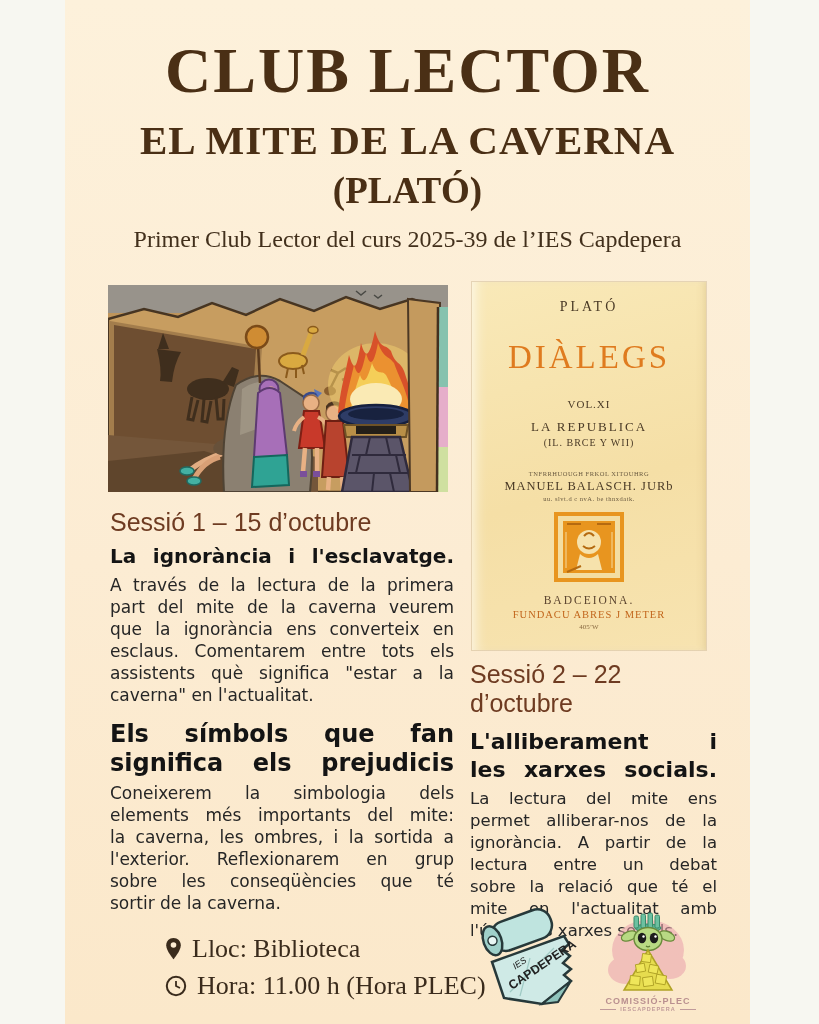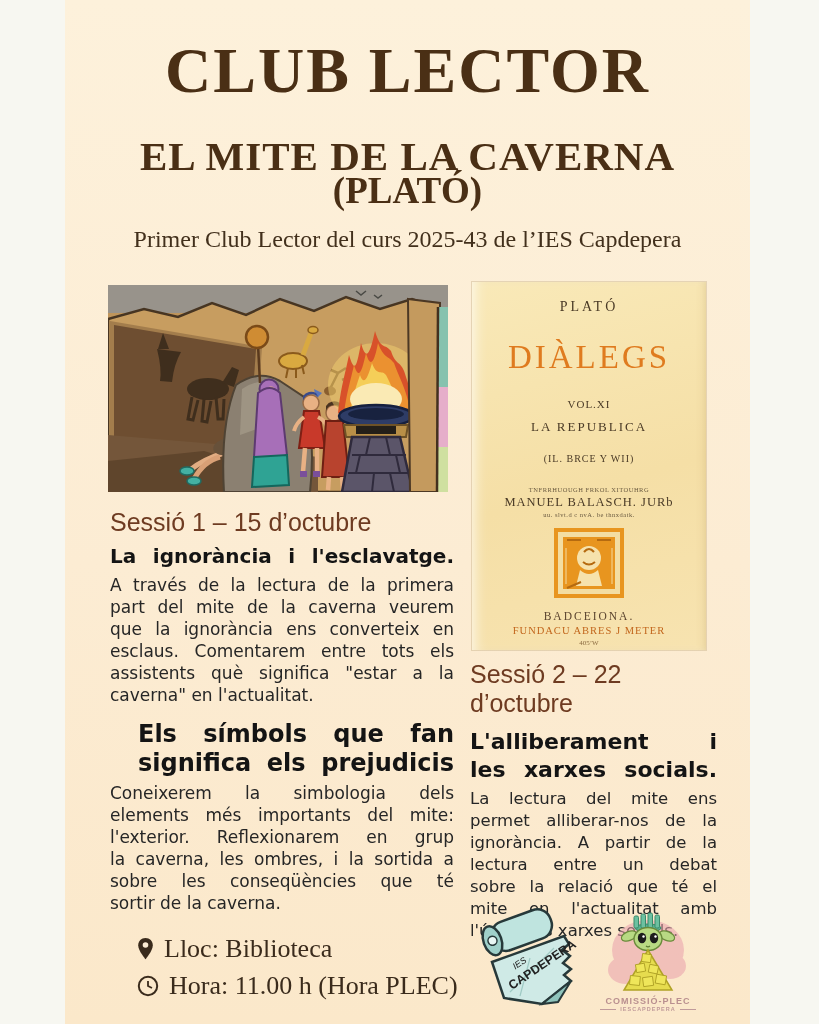--- a/index.html
+++ b/index.html
@@ -9,65 +9,65 @@
     font-family:"Liberation Serif", serif;
   }
   .canvas{position:relative;width:819px;height:1024px;}
   .poster{
     position:absolute;left:65px;top:0;width:685px;height:1024px;
     background:linear-gradient(180deg,#fdf1db 0%,#fcecd3 55%,#fbe8ca 100%);
   }
   
   .hdr{position:absolute;left:0;right:0;text-align:center;color:#4a2f15;}
   .title{top:34px;font-size:64px;font-weight:700;letter-spacing:2px;}
-  .subtitle{top:132px;font-size:41px;font-weight:700;letter-spacing:1px;}
+  .subtitle{top:116px;font-size:41px;font-weight:700;letter-spacing:1px;}
   .plato-line{top:169px;font-size:37px;font-weight:700;}
   .tagline{top:226px;font-size:24px;font-weight:400;color:#42301c;}
   
   .illus{position:absolute;left:43px;top:285px;width:340px;height:207px;}
   .illus svg{display:block;width:100%;height:100%;}
   
   .cover{
     position:absolute;left:407px;top:282px;width:234px;height:368px;
     background:linear-gradient(165deg,#f9e9b8 0%,#f5dfa6 55%,#f7e3b0 100%);
     box-shadow:inset 10px 0 14px -8px rgba(255,255,255,.8), inset -6px 0 10px -6px rgba(150,120,60,.25), 0 0 0 1px rgba(160,130,80,.25);
     text-align:center;color:#4a3a26;
   }
   .cover .c-author{padding-top:17px;font-size:14px;letter-spacing:3px;}
   .cover .c-title{margin-top:24px;font-size:33px;letter-spacing:3px;color:#df7b1f;}
   .cover .c-vol{margin-top:22px;font-size:11px;letter-spacing:1px;}
   .cover .c-work{margin-top:9px;font-size:13px;letter-spacing:2px;}
-  .cover .c-books{margin-top:18px;font-size:10px;letter-spacing:1px;}
+  .cover .c-books{margin-top:2px;font-size:10px;letter-spacing:1px;}
   .cover .c-tiny{margin-top:22px;font-size:6.5px;letter-spacing:.5px;color:#6a5a40;}
   .cover .c-editor{margin-top:2px;font-size:12.5px;letter-spacing:1px;}
   .cover .c-tiny2{margin-top:1px;font-size:6.5px;letter-spacing:.5px;color:#6a5a40;}
   .cover .c-emblem{margin:10px auto 0;width:70px;height:70px;}
   .cover .c-city{margin-top:12px;font-size:11.5px;letter-spacing:2px;color:#5a432e;}
   .cover .c-pub{margin-top:3px;font-size:10.5px;letter-spacing:1px;color:#c2661c;}
   .cover .c-year{margin-top:3px;font-size:7px;color:#8a6a40;}
   
   .session{position:absolute;font-family:"DejaVu Sans", sans-serif;color:#262626;}
   .s1{left:45px;top:508px;width:344px;}
   .s3{left:45px;top:714px;width:344px;}
   .s2{left:405px;top:660px;width:247px;}
   .s-heading{
     font-family:"Liberation Sans", sans-serif;font-weight:400;
     font-size:25px;color:#6e3b21;letter-spacing:0;
   }
   .s-title{font-weight:700;color:#141414;margin-top:6px;}
   .s1 .s-title{font-size:20px;line-height:27px;}
-  .s3 .s-title{font-size:24px;line-height:29px;margin-left:28px;}
+  .s3 .s-title{font-size:24px;line-height:29px;}
   .s2 .s-title{font-size:22px;line-height:28px;margin-top:10px;}
   .s-body{margin-top:4px;font-size:17px;line-height:22px;}
   .s2 .s-body{font-size:16.5px;line-height:22px;}
   .justify-lines .line{text-align:justify;text-align-last:justify;}
   .body-lines .line{text-align:justify;text-align-last:justify;}
   .body-lines .line:last-child{text-align-last:left;}
   
-  .details{position:absolute;left:72px;top:930px;color:#3a2b1c;font-size:26px;text-align:center;}
+  .details{position:absolute;left:100px;top:930px;color:#3a2b1c;font-size:26px;text-align:center;}
   .detail-row{display:flex;align-items:center;gap:10px;height:37px;}
   .detail-row svg{flex:0 0 auto;}
   
   .logo-scroll{position:absolute;left:405px;top:843px;width:125px;height:105px;top:908px;}
   .logo-committee{position:absolute;left:533px;top:912px;width:100px;text-align:center;}
   .logo-committee .c-name{
     font-family:"Liberation Sans", sans-serif;font-size:9px;letter-spacing:1px;
     color:#b98f8f;margin-top:-2px;font-weight:700;
   }
   .logo-committee .c-sub{
@@ -80,21 +80,21 @@
 </style>
 </head>
 <body>
 
 <div class="canvas">
   <div class="poster">
 
     <div class="hdr title" style="position:absolute;">CLUB LECTOR</div>
     <div class="hdr subtitle" style="position:absolute;">EL MITE DE LA CAVERNA</div>
     <div class="hdr plato-line" style="position:absolute;">(PLATÓ)</div>
-    <div class="hdr tagline" style="position:absolute;">Primer Club Lector del curs 2025-43 de l’IES Capdepera</div>
+    <div class="hdr tagline" style="position:absolute;">Primer Club Lector del curs 2025-39 de l’IES Capdepera</div>
 
     <div class="illus">
       <svg viewBox="0 0 340 207" preserveAspectRatio="none">
         <rect width="340" height="207" fill="#bf955b"></rect>
         <rect width="340" height="28" fill="#98938b"></rect>
         <path d="M0,34 L36,24 L70,32 L104,18 L138,30 L172,14 L206,26 L238,12 L272,24 L304,14 L340,26 L340,207 L0,207 Z" fill="#c79d60" stroke="#473522" stroke-width="2.5"></path>
         <path d="M248,6 l5,4 l5,-4 M266,10 l4,3 l4,-3" fill="none" stroke="#4a4a45" stroke-width="1.5"></path>
 
         <path d="M2,36 L154,62 L148,152 L110,162 L2,182 Z" fill="#8a673f" opacity="0.6"></path>
         <path d="M6,40 L148,64 L142,150 L108,160 L6,178 Z" fill="#6e4e31"></path>
@@ -225,22 +225,22 @@
     </div>
 
     <div class="session s3">
       <div class="s-title justify-lines">
           <div class="line">Els símbols que fan</div>
           <div class="line">significa els prejudicis</div>
         </div>
       <div class="s-body body-lines">
           <div class="line">Coneixerem la simbologia dels</div>
           <div class="line">elements més importants del mite:</div>
+          <div class="line">la caverna, les ombres, i la sortida a</div>
           <div class="line">l'exterior. Reflexionarem en grup</div>
-          <div class="line">la caverna, les ombres, i la sortida a</div>
           <div class="line">sobre les conseqüències que té</div>
           <div class="line">sortir de la caverna.</div>
         </div>
     </div>
 
     <div class="session s2">
       <div class="s-heading">Sessió 2 – 22 d’octubre</div>
       <div class="s-title justify-lines">
           <div class="line">L'alliberament i</div>
           <div class="line">les xarxes socials.</div>

